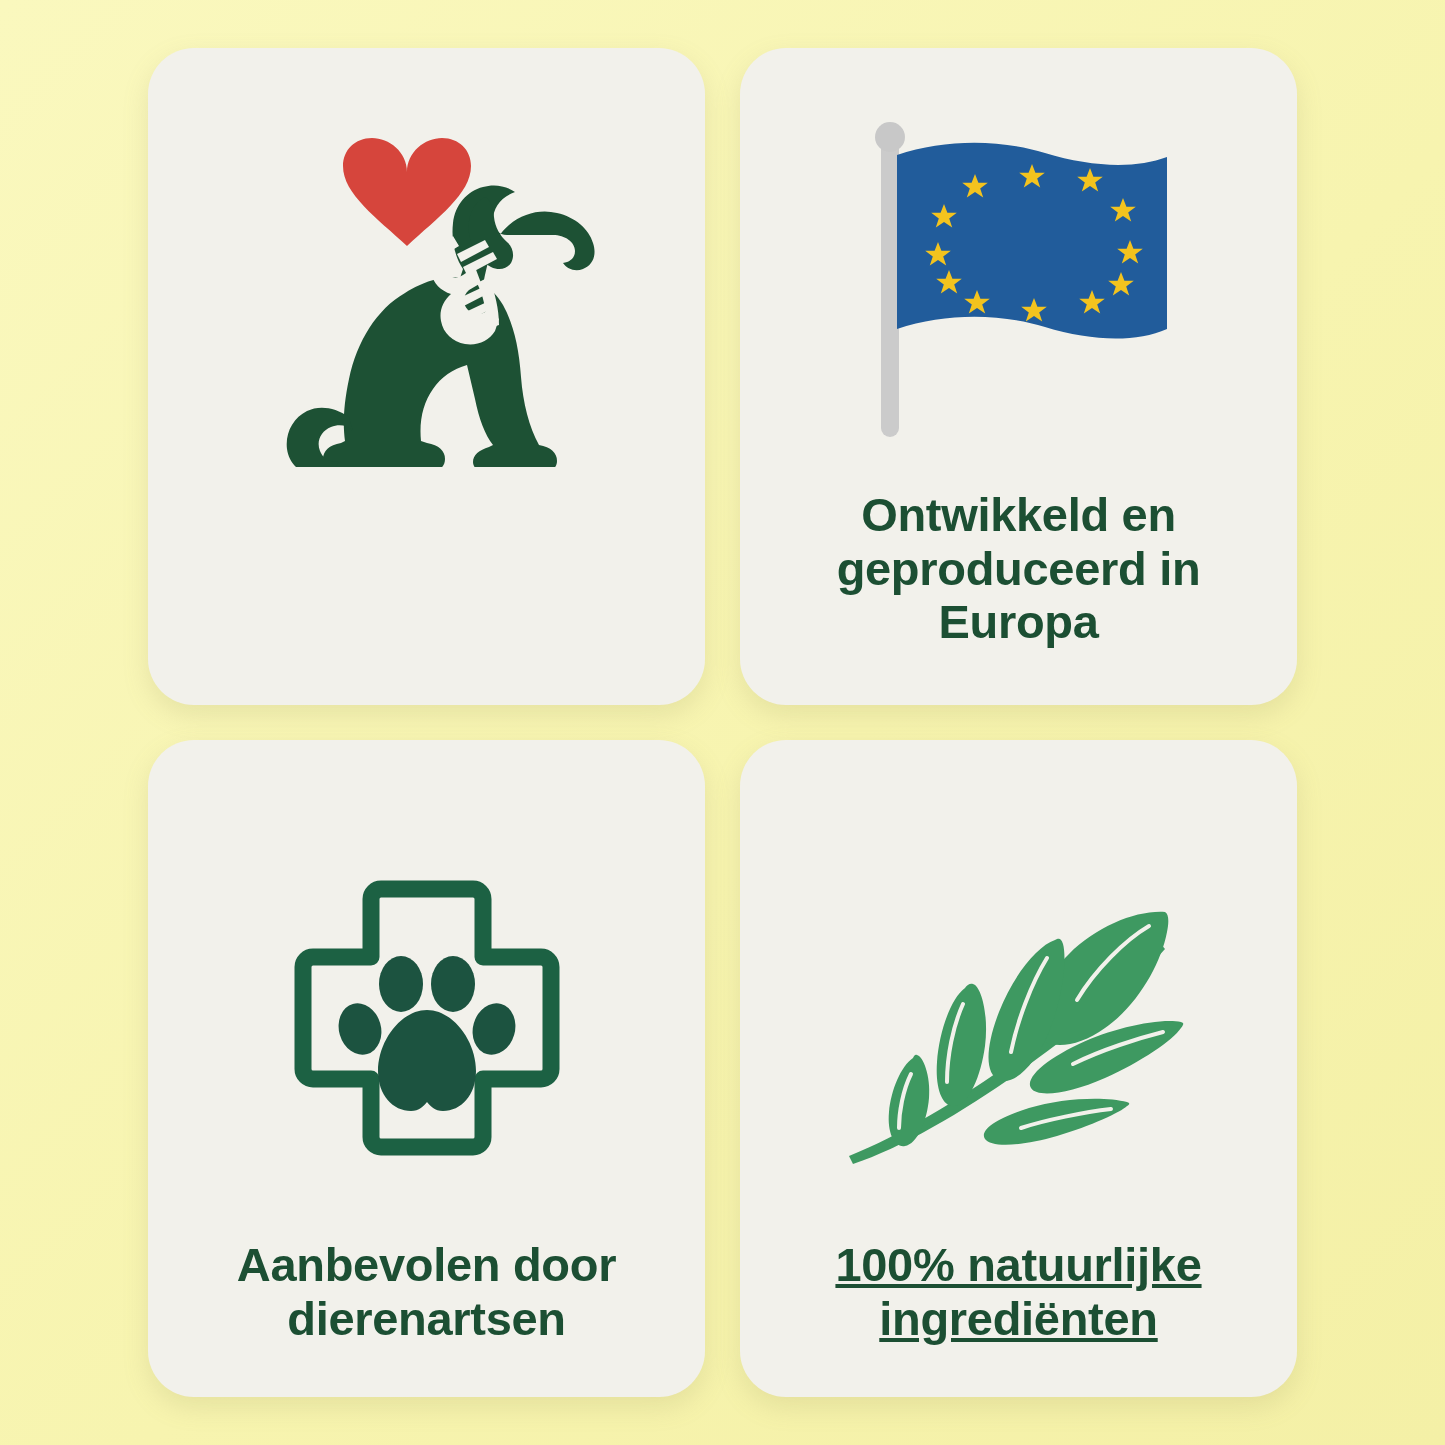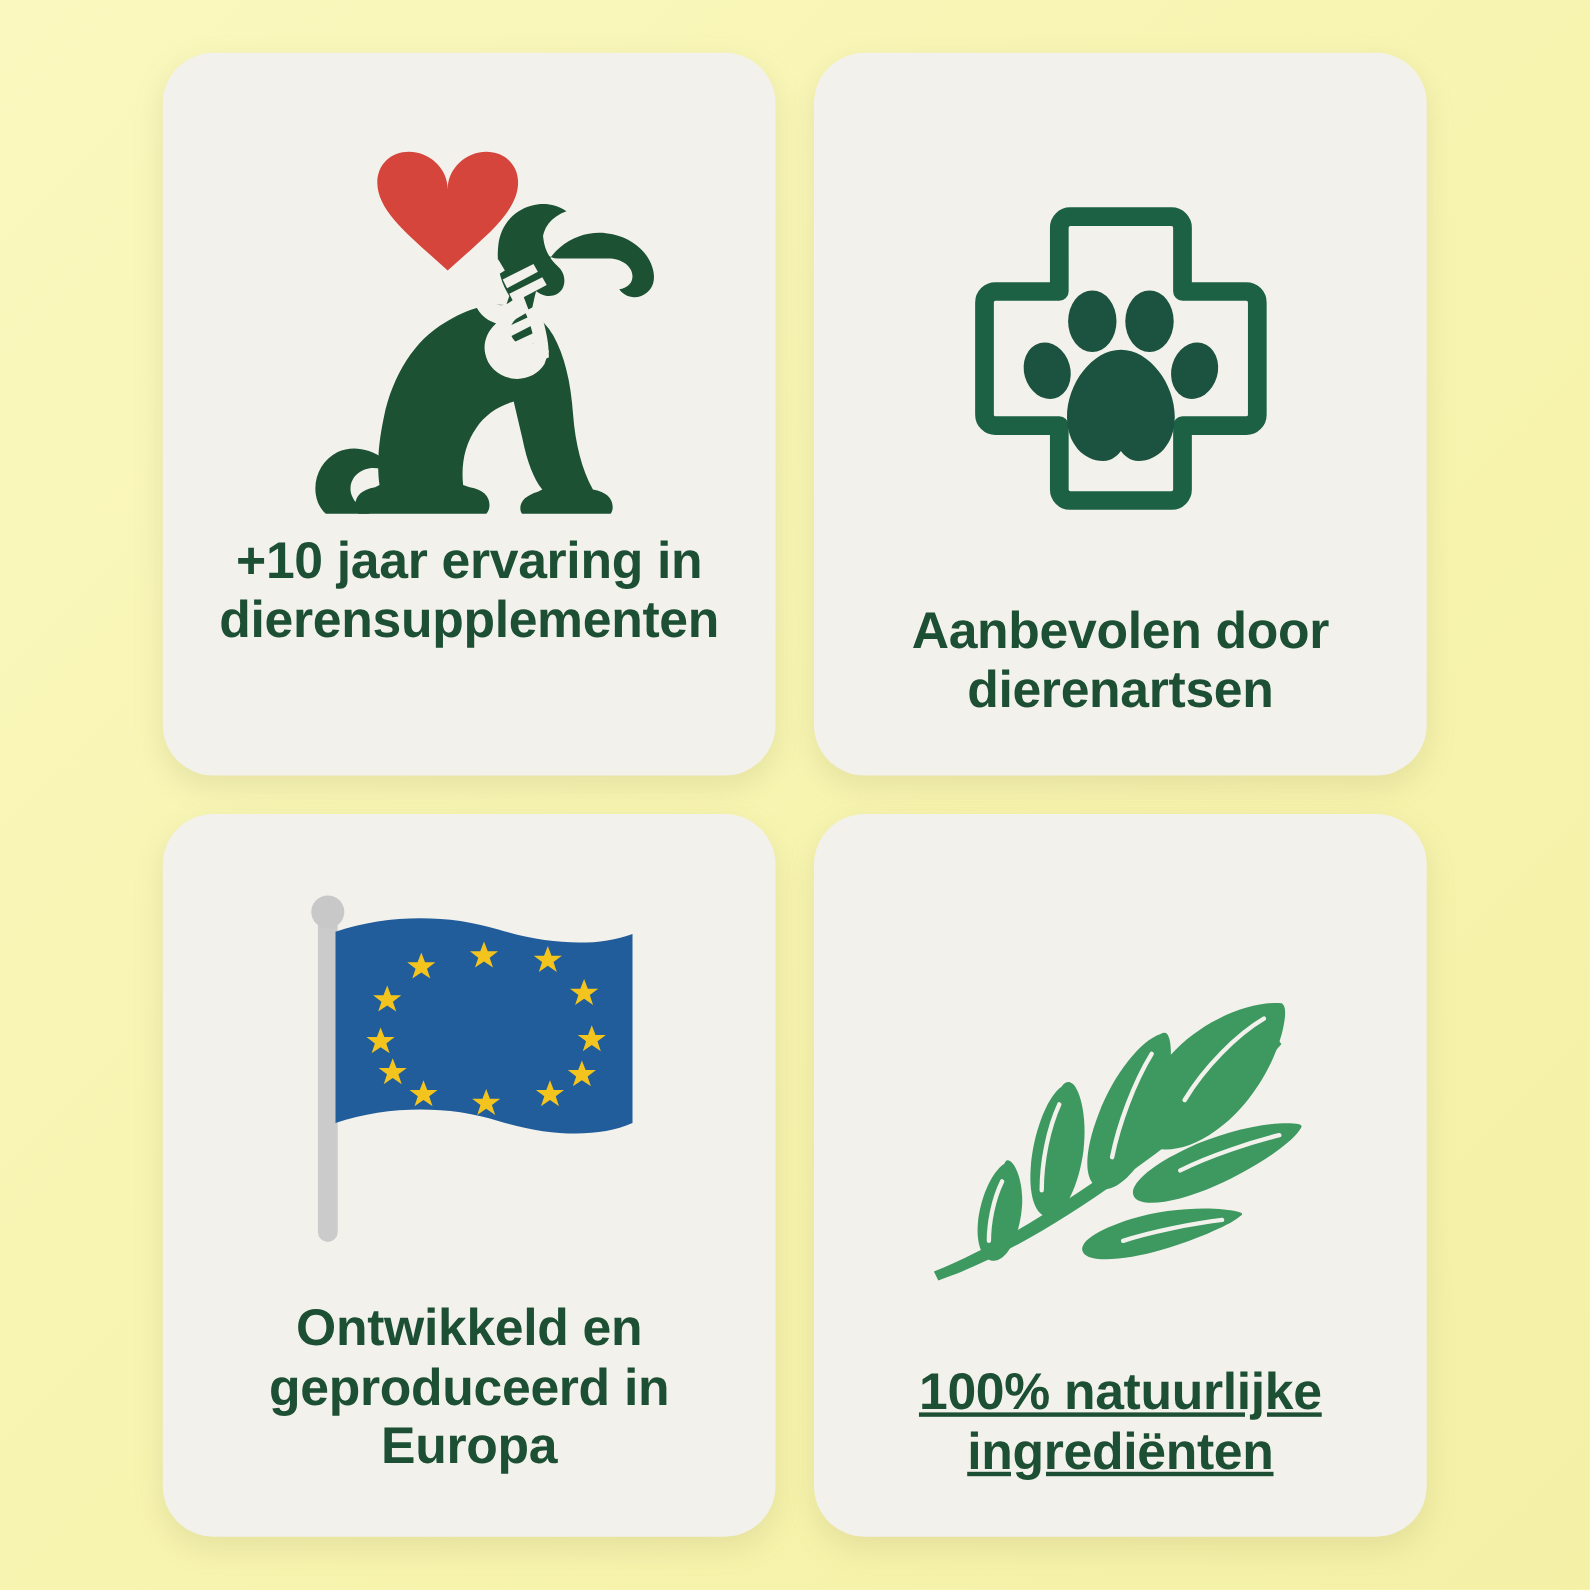--- a/index.html
+++ b/index.html
@@ -179,21 +179,55 @@
                      L216 139 Z"></path>
             <path d="M220 157 L248 143 L252 150 L224 165 Z"></path>
             <path d="M226 170 L256 155 L260 162 L230 178 Z"></path>
             <path d="M214 205 L246 190 L250 197 L219 213 Z"></path>
             <path d="M220 219 L252 204 L256 211 L225 227 Z"></path>
           </g>
 
           <path fill="#F2F1EB" d="M252 180 C258 196 262 212 262 228 L250 232 C250 214 246 198 240 186 Z"></path>
         </svg>
       </div>
-      <div class="caption">+10 jaar ervaring in dierensupplementen</div>
+    </div>
+
+    <div class="card card-flag">
+      <div class="icon-zone">
+        <svg width="340" height="350" viewBox="0 0 340 350">
+
+          <g>
+            <rect x="32" y="24" width="18" height="300" rx="9" fill="#CBCBCB"></rect>
+            <circle cx="41" cy="24" r="15" fill="#C8C8C8"></circle>
+          </g>
+
+          <path fill="#215C9B" d="M48 42
+                   C96 26 150 26 196 40
+                   C242 54 286 56 318 44
+                   L318 216
+                   C286 230 242 228 196 214
+                   C150 200 96 200 48 216 Z"></path>
+
+          <g fill="#F3C31E">
+            <path transform="translate(183,64) scale(1.0)" d="M0 -13 L3.4 -4.2 L12.8 -4.2 L5.2 1.6 L8.2 10.6 L0 5 L-8.2 10.6 L-5.2 1.6 L-12.8 -4.2 L-3.4 -4.2 Z"></path>
+            <path transform="translate(241,68)" d="M0 -13 L3.4 -4.2 L12.8 -4.2 L5.2 1.6 L8.2 10.6 L0 5 L-8.2 10.6 L-5.2 1.6 L-12.8 -4.2 L-3.4 -4.2 Z"></path>
+            <path transform="translate(126,74)" d="M0 -13 L3.4 -4.2 L12.8 -4.2 L5.2 1.6 L8.2 10.6 L0 5 L-8.2 10.6 L-5.2 1.6 L-12.8 -4.2 L-3.4 -4.2 Z"></path>
+            <path transform="translate(274,98)" d="M0 -13 L3.4 -4.2 L12.8 -4.2 L5.2 1.6 L8.2 10.6 L0 5 L-8.2 10.6 L-5.2 1.6 L-12.8 -4.2 L-3.4 -4.2 Z"></path>
+            <path transform="translate(95,104)" d="M0 -13 L3.4 -4.2 L12.8 -4.2 L5.2 1.6 L8.2 10.6 L0 5 L-8.2 10.6 L-5.2 1.6 L-12.8 -4.2 L-3.4 -4.2 Z"></path>
+            <path transform="translate(281,140)" d="M0 -13 L3.4 -4.2 L12.8 -4.2 L5.2 1.6 L8.2 10.6 L0 5 L-8.2 10.6 L-5.2 1.6 L-12.8 -4.2 L-3.4 -4.2 Z"></path>
+            <path transform="translate(89,142)" d="M0 -13 L3.4 -4.2 L12.8 -4.2 L5.2 1.6 L8.2 10.6 L0 5 L-8.2 10.6 L-5.2 1.6 L-12.8 -4.2 L-3.4 -4.2 Z"></path>
+            <path transform="translate(272,172)" d="M0 -13 L3.4 -4.2 L12.8 -4.2 L5.2 1.6 L8.2 10.6 L0 5 L-8.2 10.6 L-5.2 1.6 L-12.8 -4.2 L-3.4 -4.2 Z"></path>
+            <path transform="translate(100,170)" d="M0 -13 L3.4 -4.2 L12.8 -4.2 L5.2 1.6 L8.2 10.6 L0 5 L-8.2 10.6 L-5.2 1.6 L-12.8 -4.2 L-3.4 -4.2 Z"></path>
+            <path transform="translate(243,190)" d="M0 -13 L3.4 -4.2 L12.8 -4.2 L5.2 1.6 L8.2 10.6 L0 5 L-8.2 10.6 L-5.2 1.6 L-12.8 -4.2 L-3.4 -4.2 Z"></path>
+            <path transform="translate(128,190)" d="M0 -13 L3.4 -4.2 L12.8 -4.2 L5.2 1.6 L8.2 10.6 L0 5 L-8.2 10.6 L-5.2 1.6 L-12.8 -4.2 L-3.4 -4.2 Z"></path>
+            <path transform="translate(185,198)" d="M0 -13 L3.4 -4.2 L12.8 -4.2 L5.2 1.6 L8.2 10.6 L0 5 L-8.2 10.6 L-5.2 1.6 L-12.8 -4.2 L-3.4 -4.2 Z"></path>
+          </g>
+        </svg>
+      </div>
+      <div class="caption">Ontwikkeld en geproduceerd in Europa</div>
     </div>
 
     <div class="card card-vet">
       <div class="icon-zone">
         <svg width="300" height="290" viewBox="0 0 300 290">
           <path fill="none" stroke="#1C6143" stroke-width="17" stroke-linejoin="round" stroke-linecap="round" d="M104 16 L196 16 A10 10 0 0 1 206 26 L206 84 L264 84 A10 10 0 0 1 274 94
                    L274 196 A10 10 0 0 1 264 206 L206 206 L206 264 A10 10 0 0 1 196 274
                    L104 274 A10 10 0 0 1 94 264 L94 206 L36 206 A10 10 0 0 1 26 196
                    L26 94 A10 10 0 0 1 36 84 L94 84 L94 26 A10 10 0 0 1 104 16 Z"></path>
           <g fill="#1C5340">
@@ -207,55 +241,20 @@
                      C158 238 153 233 150 229
                      C147 233 142 238 134 238
                      C116 238 101 222 101 198
                      C101 168 124 137 150 137 Z"></path>
           </g>
         </svg>
       </div>
       <div class="caption">Aanbevolen door dierenartsen</div>
     </div>
 
-    <div class="card card-flag">
-      <div class="icon-zone">
-        <svg width="340" height="350" viewBox="0 0 340 350">
-
-          <g>
-            <rect x="32" y="24" width="18" height="300" rx="9" fill="#CBCBCB"></rect>
-            <circle cx="41" cy="24" r="15" fill="#C8C8C8"></circle>
-          </g>
-
-          <path fill="#215C9B" d="M48 42
-                   C96 26 150 26 196 40
-                   C242 54 286 56 318 44
-                   L318 216
-                   C286 230 242 228 196 214
-                   C150 200 96 200 48 216 Z"></path>
-
-          <g fill="#F3C31E">
-            <path transform="translate(183,64) scale(1.0)" d="M0 -13 L3.4 -4.2 L12.8 -4.2 L5.2 1.6 L8.2 10.6 L0 5 L-8.2 10.6 L-5.2 1.6 L-12.8 -4.2 L-3.4 -4.2 Z"></path>
-            <path transform="translate(241,68)" d="M0 -13 L3.4 -4.2 L12.8 -4.2 L5.2 1.6 L8.2 10.6 L0 5 L-8.2 10.6 L-5.2 1.6 L-12.8 -4.2 L-3.4 -4.2 Z"></path>
-            <path transform="translate(126,74)" d="M0 -13 L3.4 -4.2 L12.8 -4.2 L5.2 1.6 L8.2 10.6 L0 5 L-8.2 10.6 L-5.2 1.6 L-12.8 -4.2 L-3.4 -4.2 Z"></path>
-            <path transform="translate(274,98)" d="M0 -13 L3.4 -4.2 L12.8 -4.2 L5.2 1.6 L8.2 10.6 L0 5 L-8.2 10.6 L-5.2 1.6 L-12.8 -4.2 L-3.4 -4.2 Z"></path>
-            <path transform="translate(95,104)" d="M0 -13 L3.4 -4.2 L12.8 -4.2 L5.2 1.6 L8.2 10.6 L0 5 L-8.2 10.6 L-5.2 1.6 L-12.8 -4.2 L-3.4 -4.2 Z"></path>
-            <path transform="translate(281,140)" d="M0 -13 L3.4 -4.2 L12.8 -4.2 L5.2 1.6 L8.2 10.6 L0 5 L-8.2 10.6 L-5.2 1.6 L-12.8 -4.2 L-3.4 -4.2 Z"></path>
-            <path transform="translate(89,142)" d="M0 -13 L3.4 -4.2 L12.8 -4.2 L5.2 1.6 L8.2 10.6 L0 5 L-8.2 10.6 L-5.2 1.6 L-12.8 -4.2 L-3.4 -4.2 Z"></path>
-            <path transform="translate(272,172)" d="M0 -13 L3.4 -4.2 L12.8 -4.2 L5.2 1.6 L8.2 10.6 L0 5 L-8.2 10.6 L-5.2 1.6 L-12.8 -4.2 L-3.4 -4.2 Z"></path>
-            <path transform="translate(100,170)" d="M0 -13 L3.4 -4.2 L12.8 -4.2 L5.2 1.6 L8.2 10.6 L0 5 L-8.2 10.6 L-5.2 1.6 L-12.8 -4.2 L-3.4 -4.2 Z"></path>
-            <path transform="translate(243,190)" d="M0 -13 L3.4 -4.2 L12.8 -4.2 L5.2 1.6 L8.2 10.6 L0 5 L-8.2 10.6 L-5.2 1.6 L-12.8 -4.2 L-3.4 -4.2 Z"></path>
-            <path transform="translate(128,190)" d="M0 -13 L3.4 -4.2 L12.8 -4.2 L5.2 1.6 L8.2 10.6 L0 5 L-8.2 10.6 L-5.2 1.6 L-12.8 -4.2 L-3.4 -4.2 Z"></path>
-            <path transform="translate(185,198)" d="M0 -13 L3.4 -4.2 L12.8 -4.2 L5.2 1.6 L8.2 10.6 L0 5 L-8.2 10.6 L-5.2 1.6 L-12.8 -4.2 L-3.4 -4.2 Z"></path>
-          </g>
-        </svg>
-      </div>
-      <div class="caption">Ontwikkeld en geproduceerd in Europa</div>
-    </div>
-
     <div class="card card-leaf">
       <div class="icon-zone">
         <svg width="380" height="340" viewBox="0 0 380 340">
           <g fill="#3E9961">
 
             <path d="M20 320
                      C70 300 130 264 186 224
                      C250 178 300 138 330 106
                      L336 113
                      C306 147 254 190 190 236

